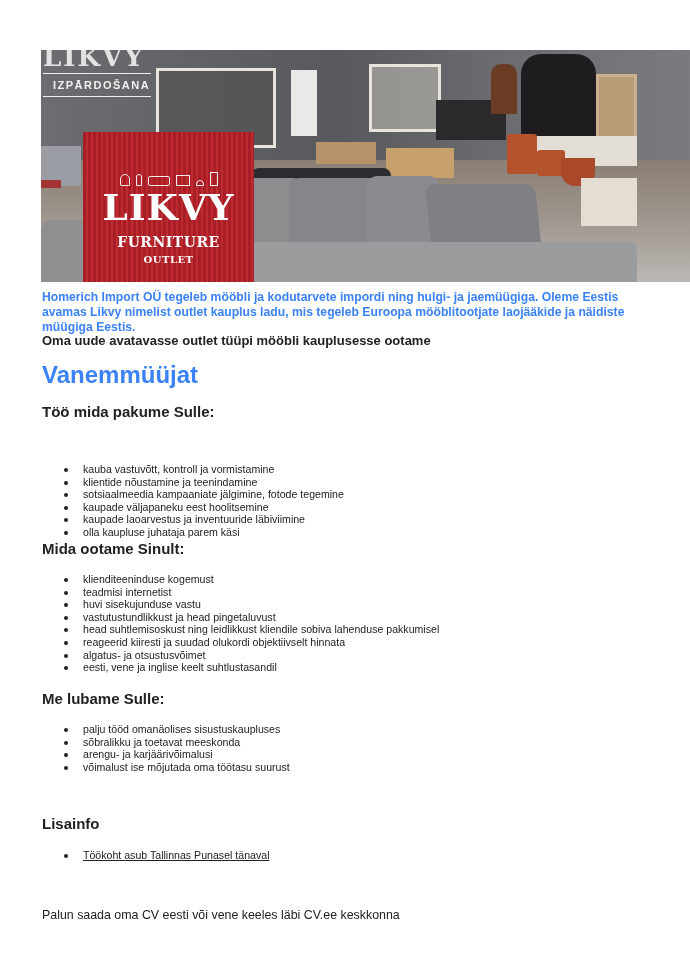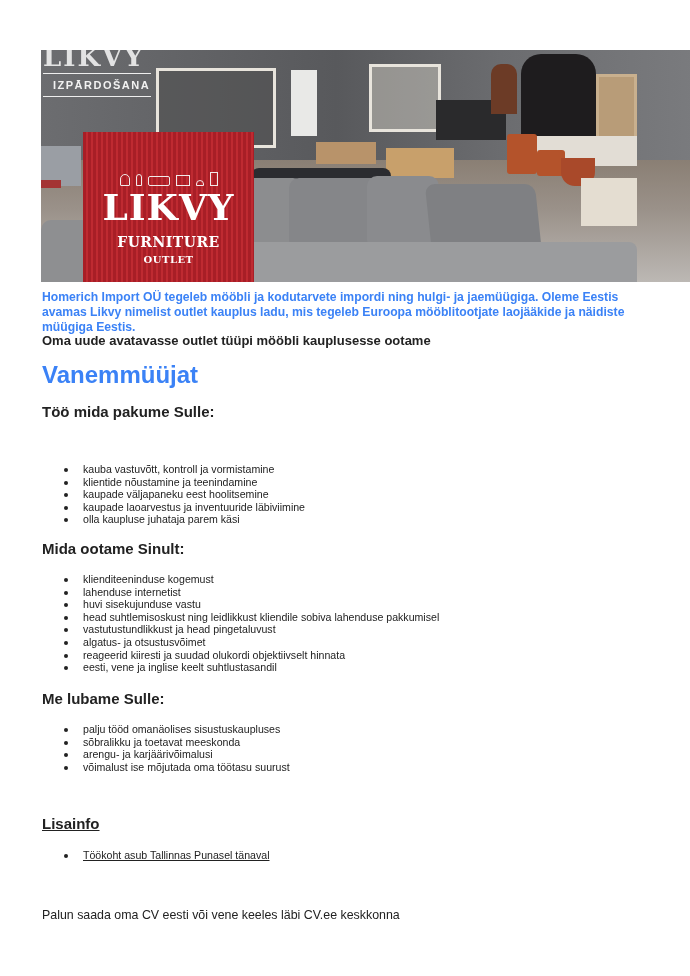--- a/index.html
+++ b/index.html
@@ -181,44 +181,45 @@
 
   <p class="intro">Homerich Import OÜ tegeleb mööbli ja kodutarvete impordi ning hulgi- ja jaemüügiga. Oleme Eestis avamas Likvy nimelist outlet kauplus ladu, mis tegeleb Euroopa mööblitootjate laojääkide ja näidiste müügiga Eestis.</p>
   <p class="intro2">Oma uude avatavasse outlet tüüpi mööbli kauplusesse ootame</p>
 
   <h1 class="job-title">Vanemmüüjat</h1>
 
   <h2 class="section-h" style="top:403px;">Töö mida pakume Sulle:</h2>
   <ul class="bl" style="top:435px;margin-top:28px;">
     <li>kauba vastuvõtt, kontroll ja vormistamine</li>
     <li>klientide nõustamine ja teenindamine</li>
+    <li>sotsiaalmeedia kampaaniate jälgimine, fotode tegemine</li>
     <li>kaupade väljapaneku eest hoolitsemine</li>
     <li>kaupade laoarvestus ja inventuuride läbiviimine</li>
     <li>olla kaupluse juhataja parem käsi</li>
   </ul>
 
   <h2 class="section-h" style="top:540px;">Mida ootame Sinult:</h2>
   <ul class="bl" style="top:573px;">
     <li>klienditeeninduse kogemust</li>
-    <li>lahenduse internetist</li>
+    <li>teadmisi internetist</li>
     <li>huvi sisekujunduse vastu</li>
+    <li>vastutustundlikkust ja head pingetaluvust</li>
     <li>head suhtlemisoskust ning leidlikkust kliendile sobiva lahenduse pakkumisel</li>
-    <li>vastutustundlikkust ja head pingetaluvust</li>
+    <li>reageerid kiiresti ja suudad olukordi objektiivselt hinnata</li>
     <li>algatus- ja otsustusvõimet</li>
-    <li>reageerid kiiresti ja suudad olukordi objektiivselt hinnata</li>
     <li>eesti, vene ja inglise keelt suhtlustasandil</li>
   </ul>
 
   <h2 class="section-h" style="top:690px;">Me lubame Sulle:</h2>
   <ul class="bl" style="top:723px;">
     <li>palju tööd omanäolises sisustuskaupluses</li>
     <li>sõbralikku ja toetavat meeskonda</li>
     <li>arengu- ja karjäärivõimalusi</li>
     <li>võimalust ise mõjutada oma töötasu suurust</li>
   </ul>
 
-  <h2 class="section-h" style="top:815px;text-decoration:underline;">Lisainfo</h2>
+  <h2 class="section-h" style="top:815px;">Lisainfo</h2>
   <ul class="bl" style="top:849px;text-decoration:underline;">
     <li>Töökoht asub Tallinnas Punasel tänaval</li>
   </ul>
 
   <p class="footer-text">Palun saada oma CV eesti või vene keeles läbi CV.ee keskkonna</p>
 </div>
 
 </body></html>

